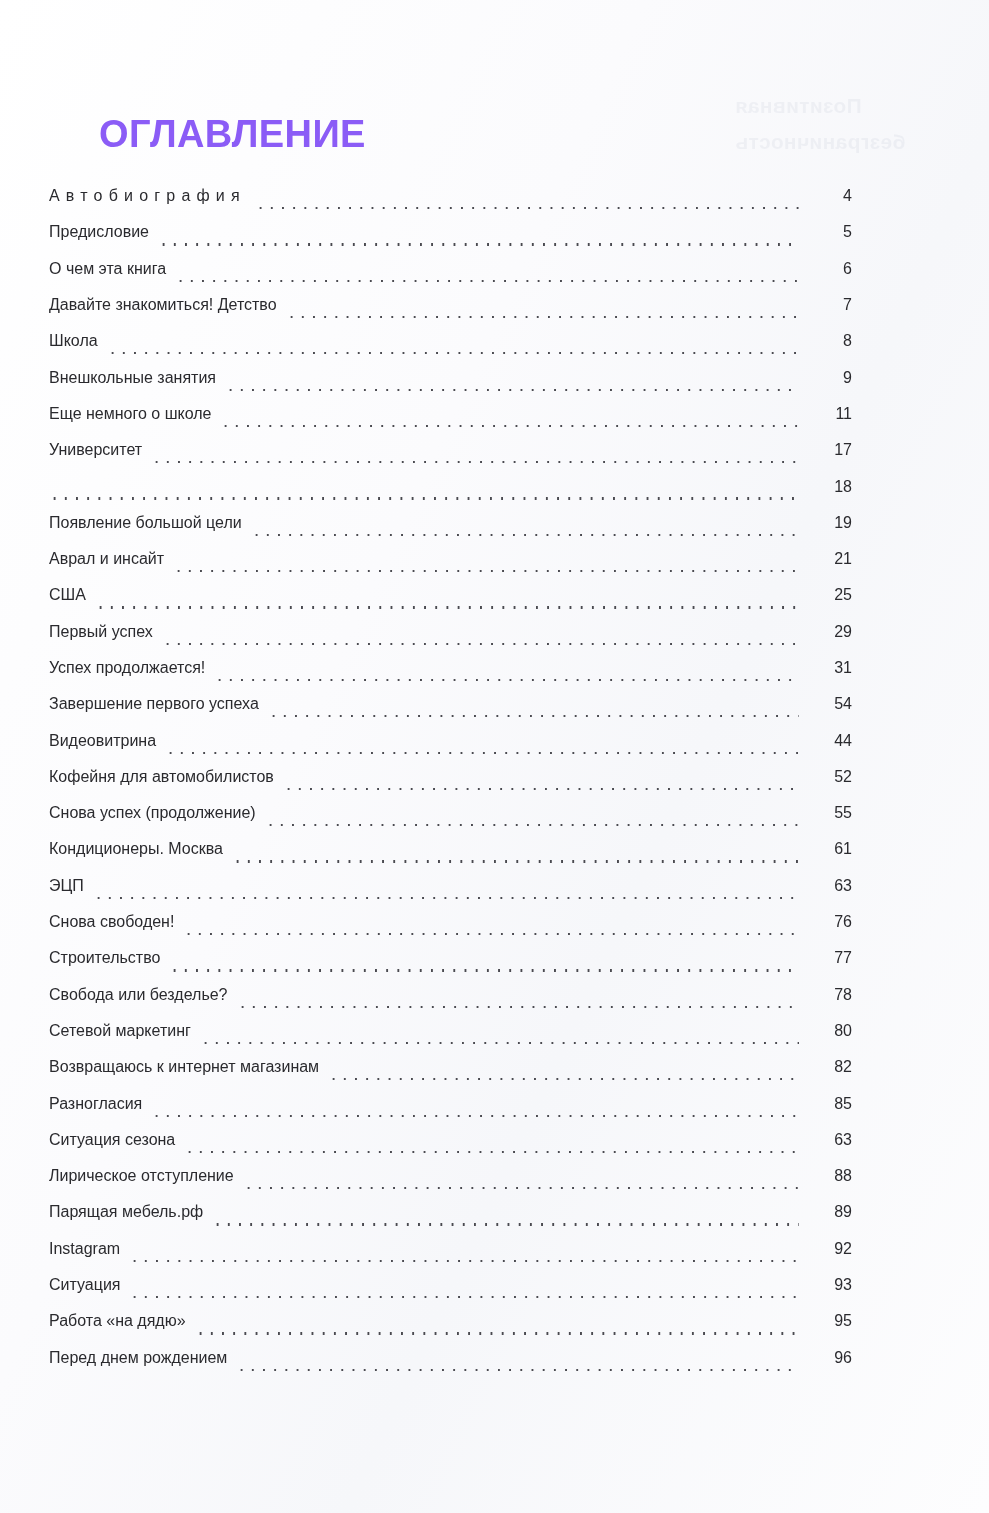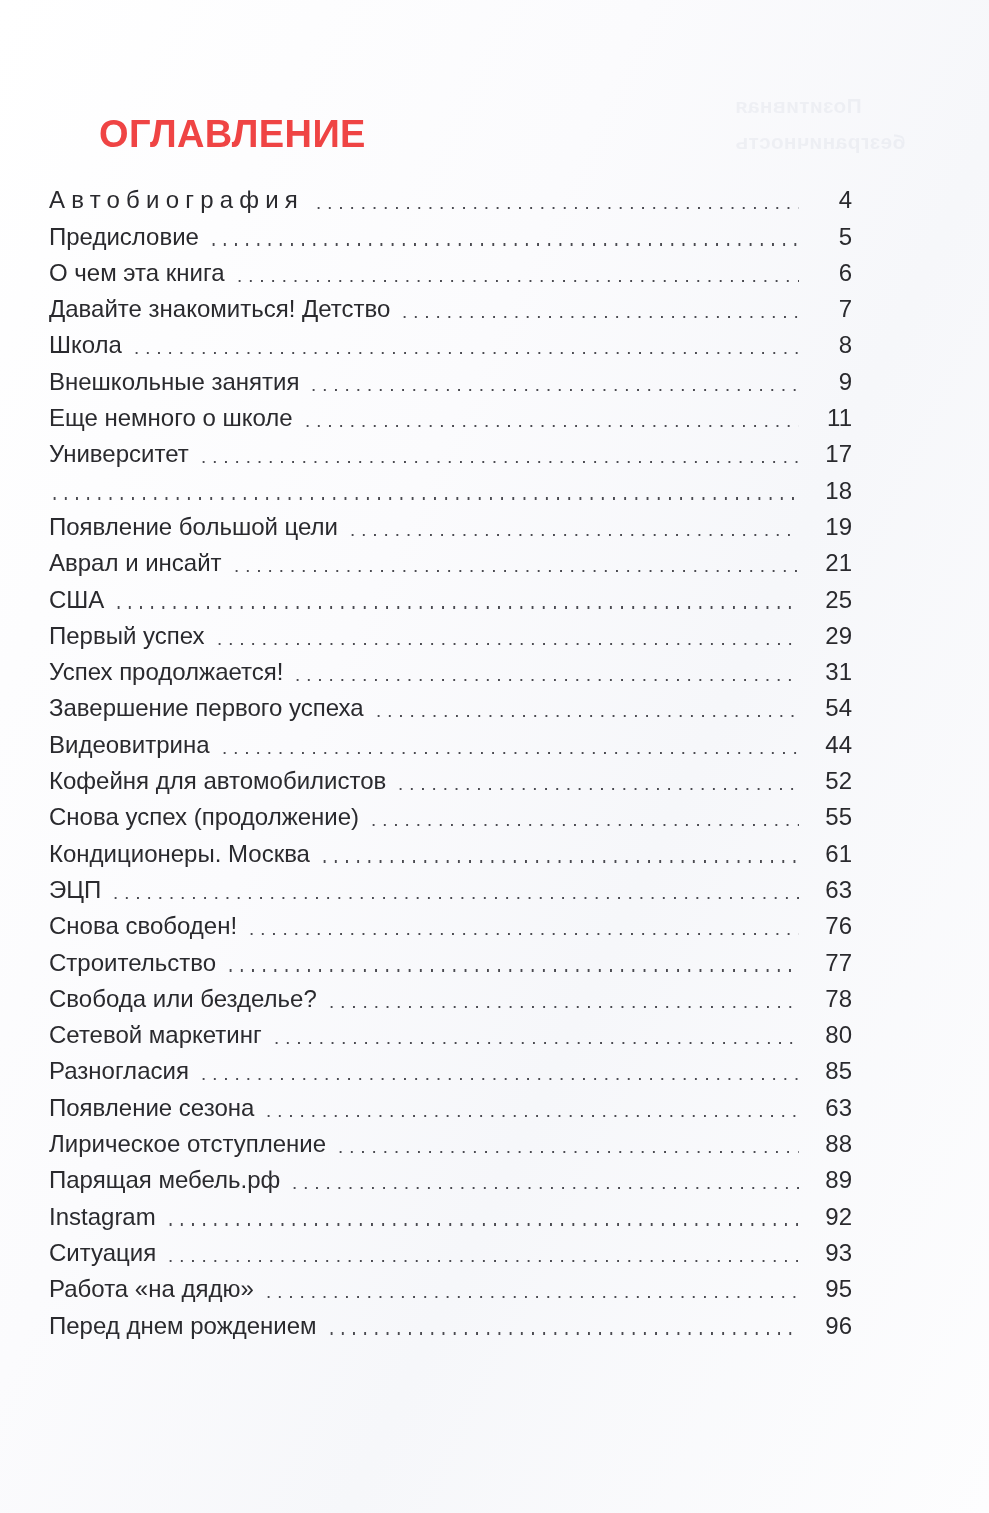--- a/index.html
+++ b/index.html
@@ -56,38 +56,38 @@
   }
 
   
   .toc-title {
     position: absolute;
     left: 99px;
     top: 88px;
     font-size: 38px;
     font-weight: 700;
     letter-spacing: 0.4px;
-    color: #ef4444;
+    color: #8b5cf6;
     font-family: "Liberation Sans", sans-serif;
     white-space: nowrap;
   }
 
   
   .toc-list {
     position: absolute;
     left: 49px;
     top: 178px;
     width: 803px;
   }
 
   .toc-entry {
     display: flex;
-    align-items: flex-end;
+    align-items: center;
     height: 36.3px;
-    font-size: 24px;
+    font-size: 16px;
     font-weight: 400;
     color: #2a2a2e;
     white-space: nowrap;
   }
 
   .entry-label {
     flex: 0 0 auto;
     padding-right: 9px;
   }
 
@@ -253,26 +253,31 @@
         <span class="entry-label">Свобода или безделье?</span>
         <span class="leader"></span>
         <span class="entry-page">78</span>
       </div>
       <div class="toc-entry">
         <span class="entry-label">Сетевой маркетинг</span>
         <span class="leader"></span>
         <span class="entry-page">80</span>
       </div>
       <div class="toc-entry">
+        <span class="entry-label">Возвращаюсь к интернет магазинам</span>
+        <span class="leader"></span>
+        <span class="entry-page">82</span>
+      </div>
+      <div class="toc-entry">
         <span class="entry-label">Разногласия</span>
         <span class="leader"></span>
         <span class="entry-page">85</span>
       </div>
       <div class="toc-entry">
-        <span class="entry-label">Появление сезона</span>
+        <span class="entry-label">Ситуация сезона</span>
         <span class="leader"></span>
         <span class="entry-page">63</span>
       </div>
       <div class="toc-entry">
         <span class="entry-label">Лирическое отступление</span>
         <span class="leader"></span>
         <span class="entry-page">88</span>
       </div>
       <div class="toc-entry">
         <span class="entry-label">Парящая мебель.рф</span>

